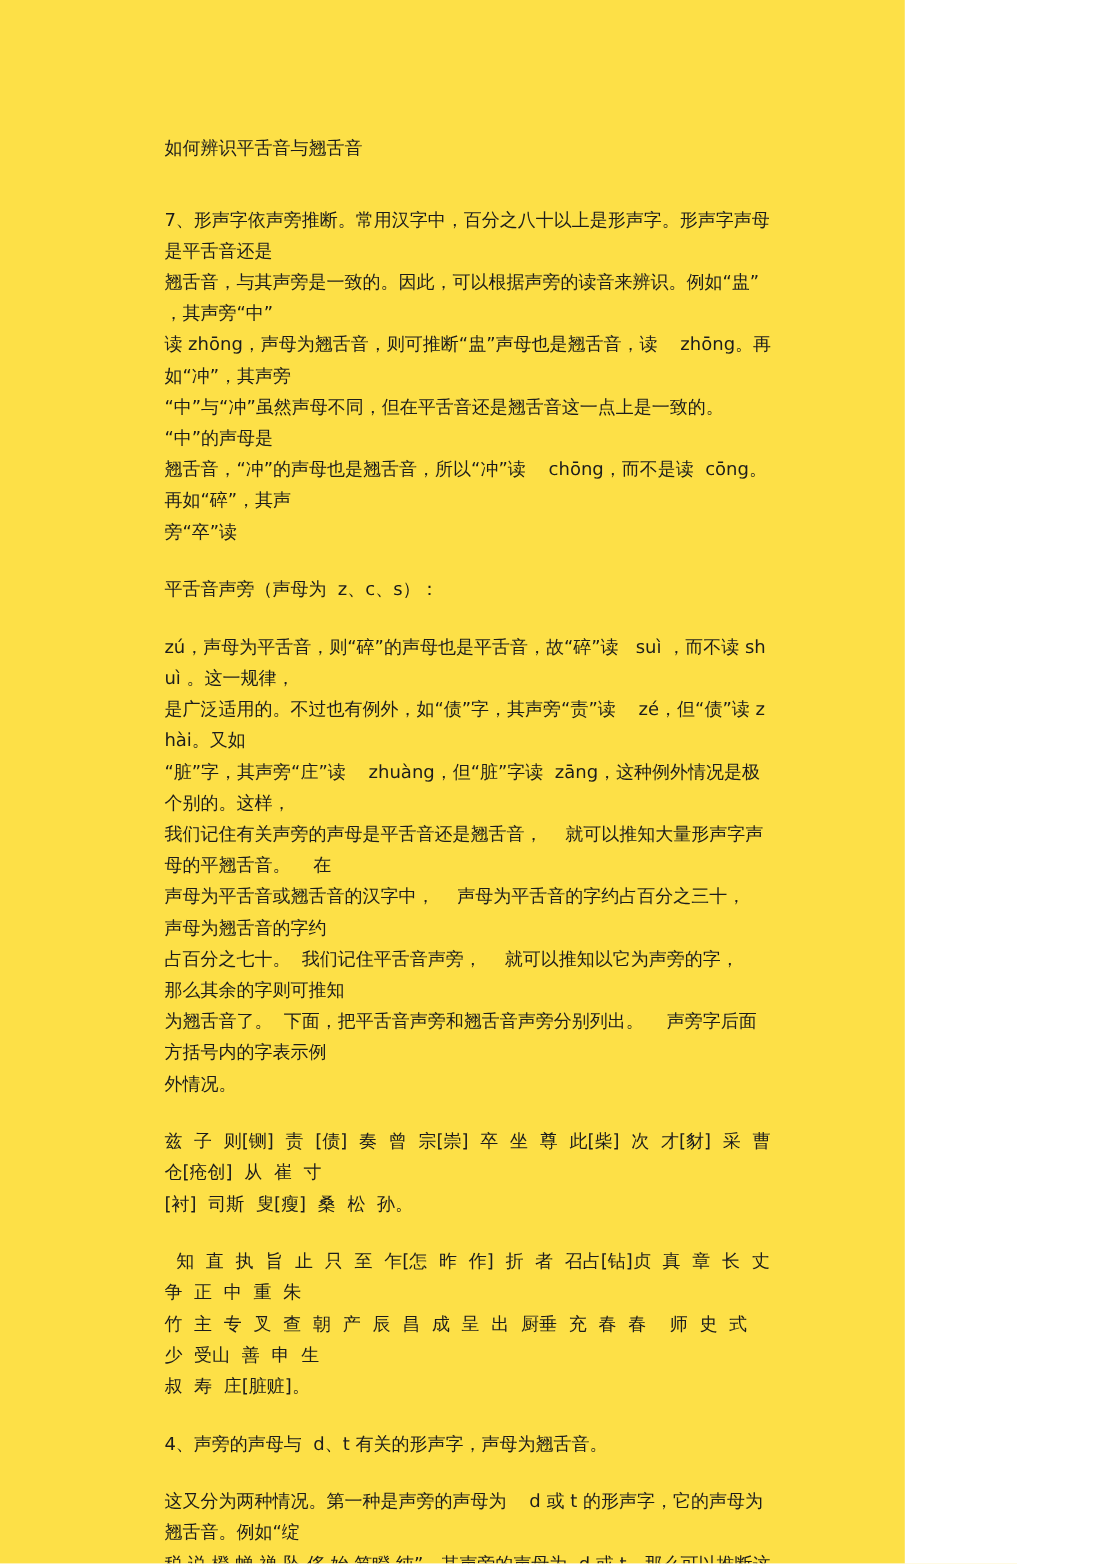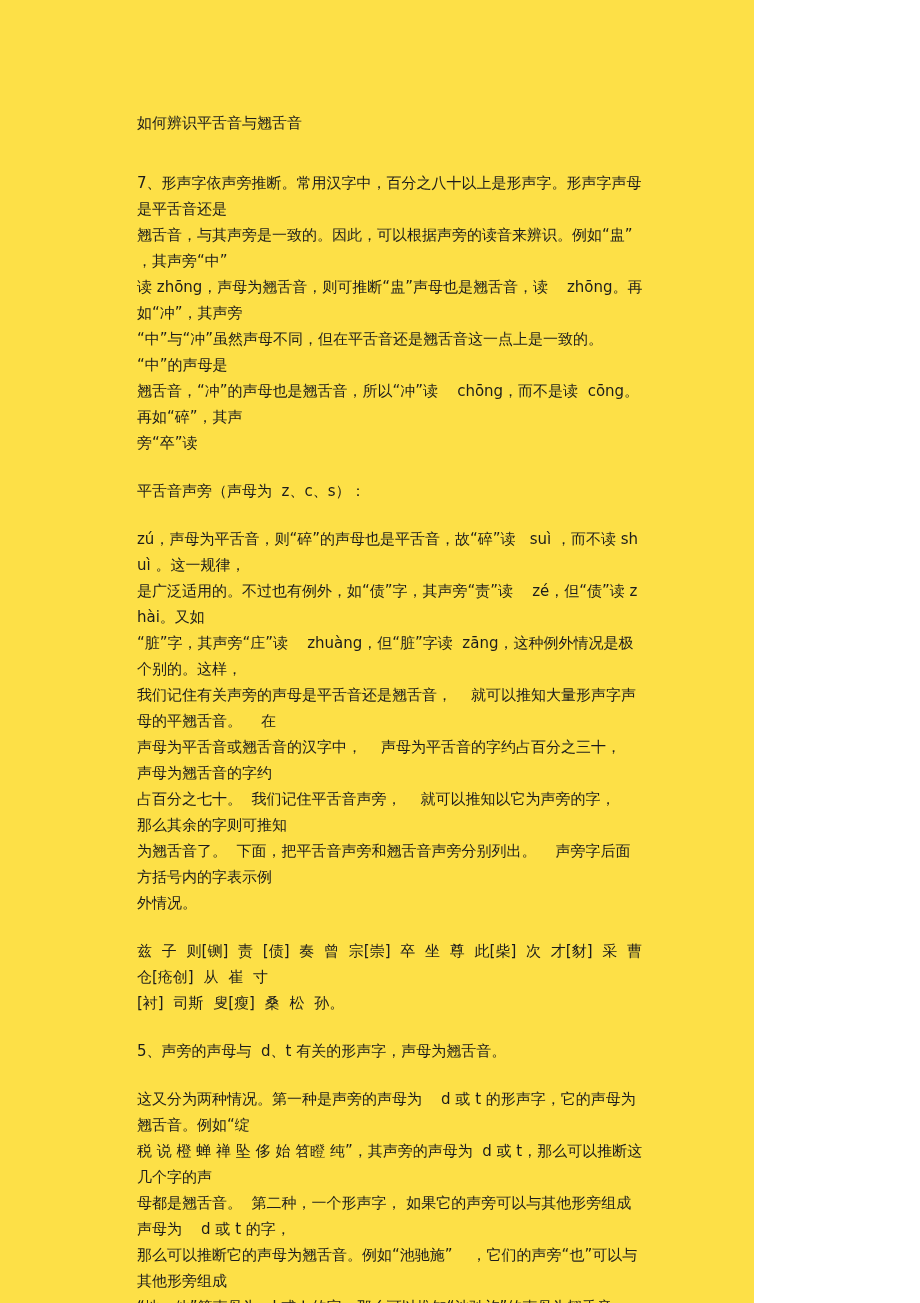--- a/index.html
+++ b/index.html
@@ -61,22 +61,25 @@
 我们记住有关声旁的声母是平舌音还是翘舌音，    就可以推知大量形声字声母的平翘舌音。    在
 声母为平舌音或翘舌音的汉字中，    声母为平舌音的字约占百分之三十，    声母为翘舌音的字约
 占百分之七十。  我们记住平舌音声旁，    就可以推知以它为声旁的字，    那么其余的字则可推知
 为翘舌音了。  下面，把平舌音声旁和翘舌音声旁分别列出。    声旁字后面方括号内的字表示例
 外情况。</p>
 
   <p class="para list">兹 子 则[铡] 责 [债] 奏 曾 宗[崇] 卒 坐 尊 此[柴] 次 才[豺] 采 曹 仓[疮创] 从 崔 寸
 [衬] 司斯 叟[瘦] 桑 松 孙。</p>
 
 
+  <p class="para list"> 知 直 执 旨 止 只 至 乍[怎 昨 作] 折 者 召占[钻]贞 真 章 长 丈 争 正 中 重 朱
+竹 主 专 叉 查 朝 产 辰 昌 成 呈 出 厨垂 充 春 春  师 史 式 少 受山 善 申 生
+叔 寿 庄[脏赃]。</p>
 
-  <p class="para">5、声旁的声母与  d、t 有关的形声字，声母为翘舌音。</p>
+  <p class="para">4、声旁的声母与  d、t 有关的形声字，声母为翘舌音。</p>
 
   <p class="para">这又分为两种情况。第一种是声旁的声母为    d 或 t 的形声字，它的声母为翘舌音。例如“绽
 税 说 橙 蝉 禅 坠 侈 始 笤瞪 纯”，其声旁的声母为  d 或 t，那么可以推断这几个字的声
 母都是翘舌音。  第二种，一个形声字， 如果它的声旁可以与其他形旁组成声母为    d 或 t 的字，
 那么可以推断它的声母为翘舌音。例如“池驰施”    ，它们的声旁“也”可以与其他形旁组成
 “地、他”等声母为  d 或 t 的字，那么可以推知“池驰施”的声母为翘舌音。    “准翟谁”，其
 声旁“隹”可以与其他形旁组成“堆、推”等声母为    d 或 t 的字，那么可以推断“准翟谁”的
 声母为翘舌音。  “峙持诗恃侍”等字，其声旁“寺”可以与其他形旁组成“待、特”等声
 母为 d 或 t 的字，则可推断“峙痔持诗恃侍”  等以“寺”为声旁的字声母为翘舌音。    依据“敦”
 的声母为  d，可以推断“谆淳醇”的声母为翘舌音，依据“耽”的声母为    d，可推断“沈忱</p>

